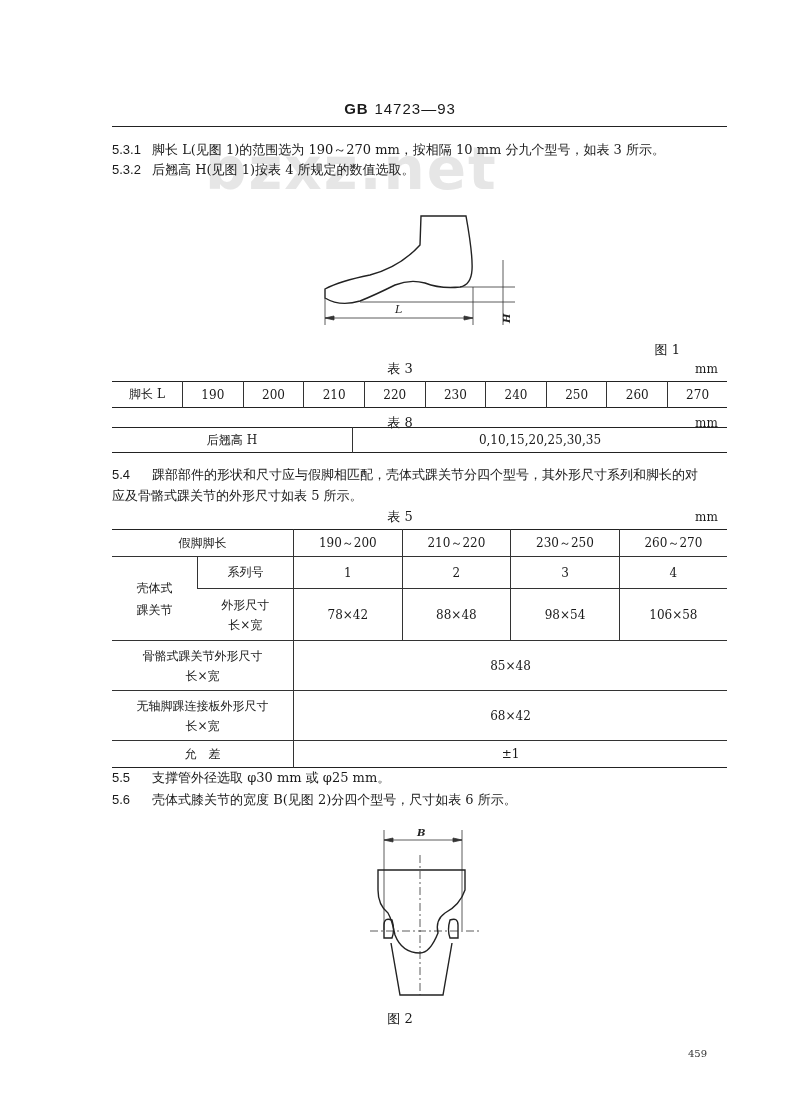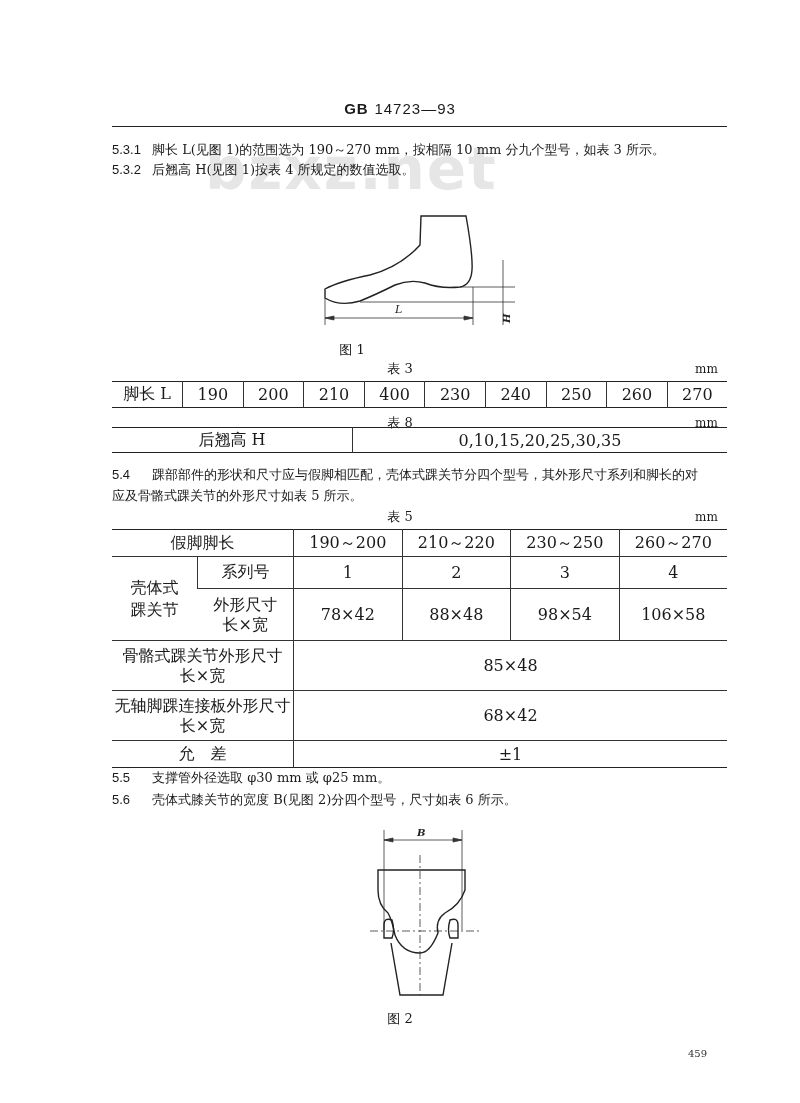--- a/index.html
+++ b/index.html
@@ -9,21 +9,21 @@
   .header-title { left:0; width:800px; top:100px; text-align:center; font-size:15px; letter-spacing:1px; }
   .header-title b { font-family:"Liberation Sans", sans-serif; font-weight:bold; }
   .header-rule { left:112px; width:615px; top:126px; border-top:1.5px solid #222; }
   .para { left:112px; width:618px; font-size:13px; line-height:20px; }
   .para .num { font-family:"Liberation Sans", sans-serif; display:inline-block; width:40px; }
   .watermark { left:205px; top:135px; font-family:"DejaVu Sans", sans-serif; font-weight:bold;
                font-size:58px; color:#e6e6e6; letter-spacing:2px; z-index:0; }
   .fig-cap { text-align:center; font-size:13px; }
   .tbl-cap { font-size:13px; text-align:center; }
   .unit { font-size:12px; position:absolute; }
-  table { border-collapse:collapse; position:absolute; font-size:16px; }
+  table { border-collapse:collapse; position:absolute; font-size:12px; }
   td { border-left:1px solid #333; text-align:center; padding:0; }
   td:first-child { border-left:none; }
   .tbl { border-top:1.5px solid #222; border-bottom:1.5px solid #222; }
   .tbl tr + tr td { border-top:1px solid #333; }
   .page-num { left:688px; top:1048px; font-size:10px; color:#333; }
   .z1 { z-index:1; }
 </style>
 </head>
 <body>
 
@@ -52,32 +52,32 @@
     <line x1="5" y1="113" x2="153" y2="113"></line>
     <polygon points="5,113 14,111 14,115" fill="#333"></polygon>
     <polygon points="153,113 144,111 144,115" fill="#333"></polygon>
     <line x1="140" y1="82" x2="195" y2="82"></line>
     <line x1="40" y1="97" x2="195" y2="97"></line>
     <line x1="183" y1="55" x2="183" y2="120"></line>
   </g>
   <text x="75" y="108" font-size="11" font-style="italic" font-family="DejaVu Serif, serif" fill="#222">L</text>
   <text x="190" y="118" font-size="10" font-style="italic" font-weight="bold" font-family="DejaVu Serif, serif" fill="#222" transform="rotate(-90 190 118)">H</text>
 </svg>
-<div class="abs fig-cap" style="left:12px; width:680px; top:341px;">图 1</div>
+<div class="abs fig-cap" style="left:0; width:680px; top:341px;text-align:right;">图 1</div>
 
 <div class="abs tbl-cap" style="left:0; width:800px; top:360px;">表 3</div>
 <div class="unit" style="left:695px; top:362px;">mm</div>
 <table class="tbl" style="left:112px; top:381px; width:615px; height:27px;">
   <tbody>
       <tr>
     <td style="width:70px;">脚长 L</td>
     <td>190</td>
     <td>200</td>
     <td>210</td>
-    <td>400</td>
+    <td>220</td>
     <td>230</td>
     <td>240</td>
     <td>250</td>
     <td>260</td>
     <td>270</td>
   </tr>
 </tbody>
   </table>
 
 <div class="abs tbl-cap" style="left:0; width:800px; top:414px;">表 8</div>

